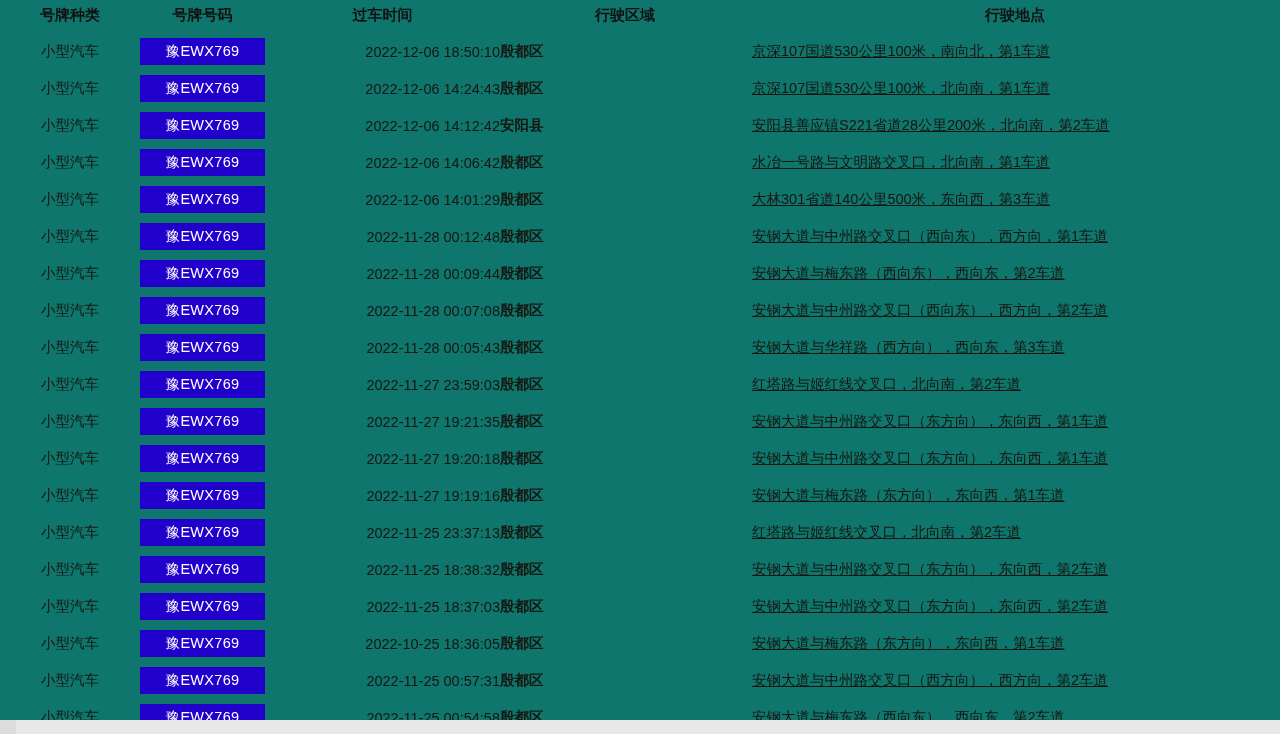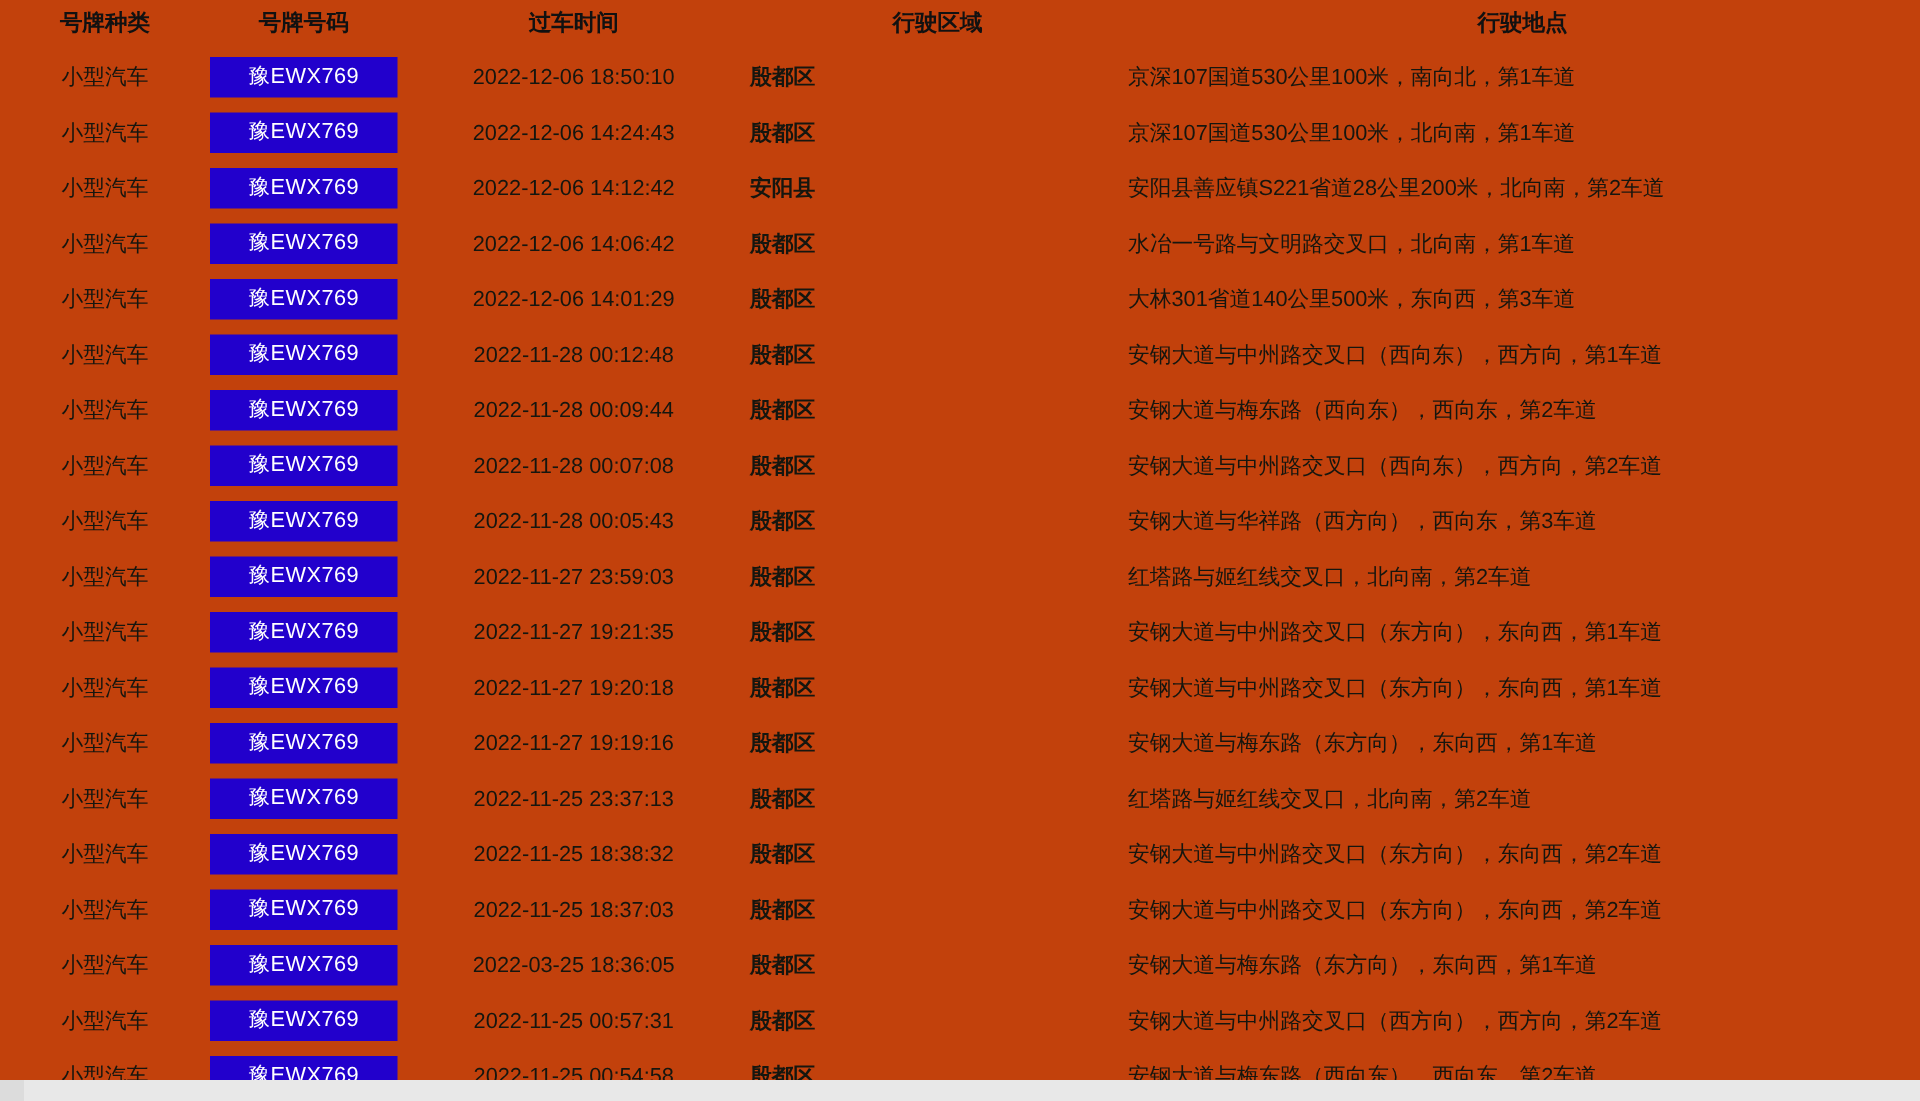--- a/index.html
+++ b/index.html
@@ -11,21 +11,21 @@
     height: 734px;
     background: #c9b79f;
     font-family: "Liberation Sans", sans-serif;
     color: #1a1a1a;
     overflow: hidden;
   }
   .page {
     width: 1280px;
     height: 734px;
     position: relative;
-    background: #c2410c;
+    background: #0f766e;
   }
   table.records {
     width: 1280px;
     border-collapse: collapse;
     table-layout: fixed;
   }
   table.records th {
     font-size: 15px;
     font-weight: bold;
     color: #111;
@@ -42,23 +42,23 @@
     white-space: nowrap;
   }
   col.c-type   { width: 140px; }
   col.c-plate  { width: 125px; }
   col.c-time   { width: 235px; }
   col.c-area   { width: 250px; }
   col.c-place  { width: 530px; }
 
   td.type  { text-align: center; margin-left: 36px; }
   td.plate { text-align: center; padding: 0; }
-  td.time  { text-align: center; }
+  td.time  { text-align: right; }
   td.area  { text-align: left; padding-left: 12px; font-weight: bold; }
-  td.place { text-align: left; padding-left: 0; }
+  td.place { text-align: left; padding-left: 0; text-decoration: underline; }
 
   th.type  { text-align: center; }
   th.plate { text-align: center; }
   th.time  { text-align: center; }
   th.area  { text-align: center; }
   th.place { text-align: center; font-family: Liberation Serif, serif; }
 
   .plate-badge {
     display: inline-block;
     background: #2200cc;
@@ -254,21 +254,21 @@
           <td class="plate"><span class="plate-badge">豫EWX769</span></td>
           <td class="time">2022-11-25 18:37:03</td>
           <td class="area">殷都区</td>
           <td class="place">
             <span class="place-inner">安钢大道与中州路交叉口（东方向），东向西，第2车道</span>
           </td>
         </tr>
         <tr>
           <td class="type">小型汽车</td>
           <td class="plate"><span class="plate-badge">豫EWX769</span></td>
-          <td class="time">2022-03-25 18:36:05</td>
+          <td class="time">2022-10-25 18:36:05</td>
           <td class="area">殷都区</td>
           <td class="place">
             <span class="place-inner">安钢大道与梅东路（东方向），东向西，第1车道</span>
           </td>
         </tr>
         <tr>
           <td class="type">小型汽车</td>
           <td class="plate"><span class="plate-badge">豫EWX769</span></td>
           <td class="time">2022-11-25 00:57:31</td>
           <td class="area">殷都区</td>

